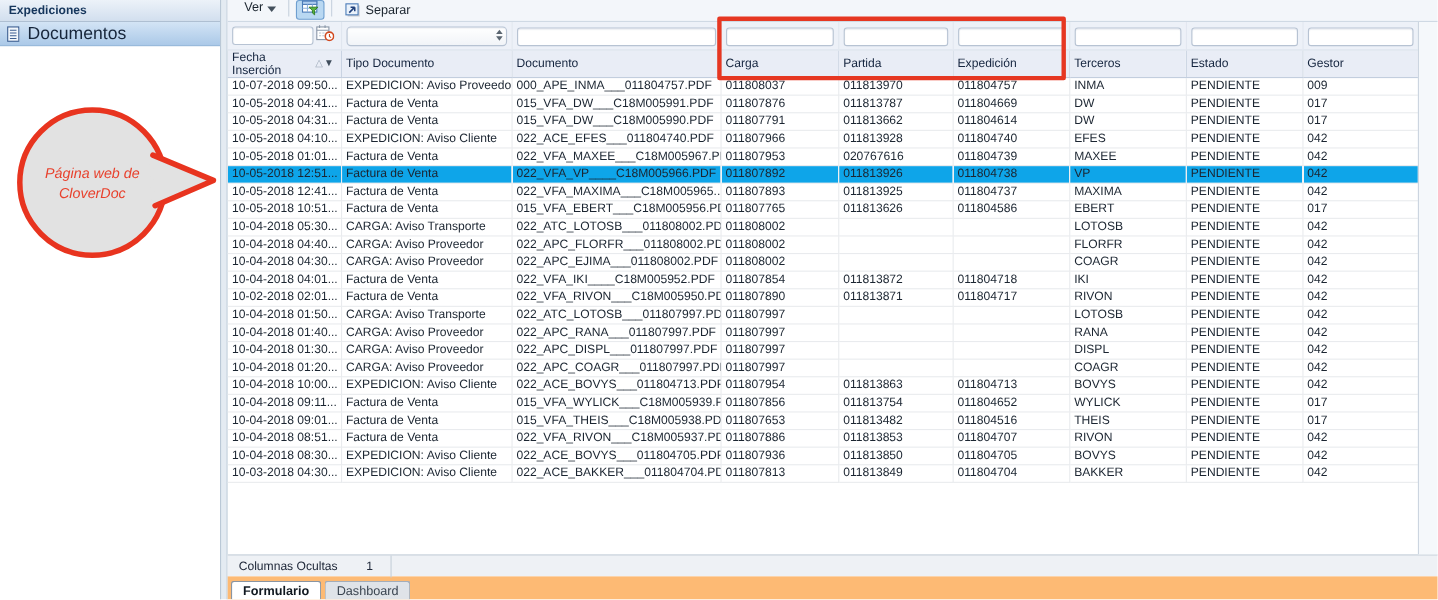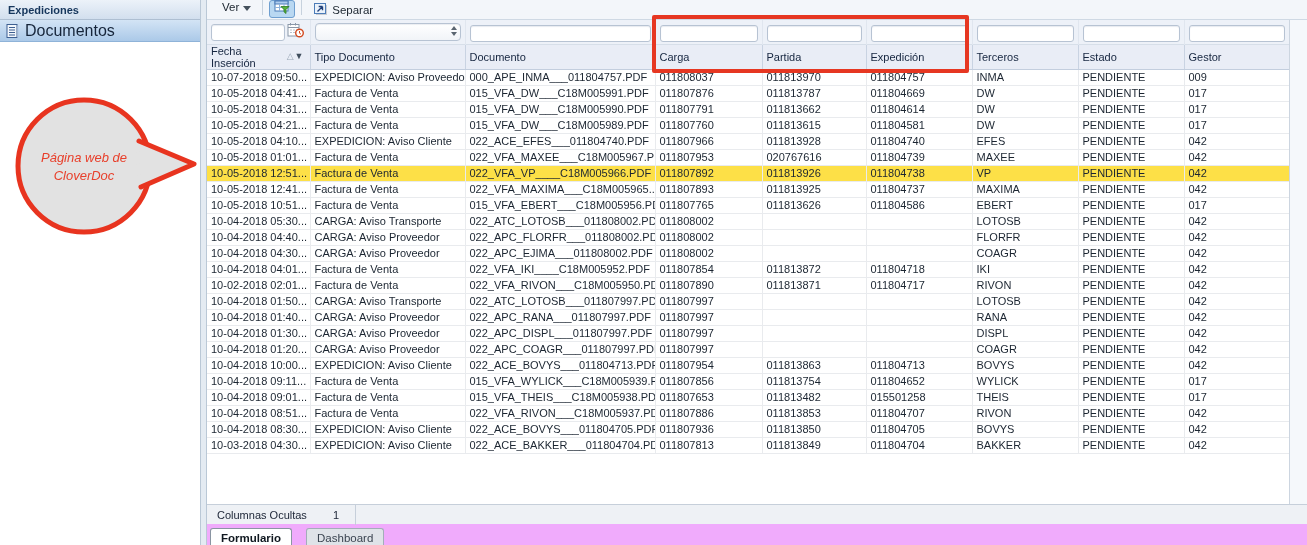--- a/index.html
+++ b/index.html
@@ -50,31 +50,31 @@
   tr.hrow th { background:#e9edf6; height:16px; border-right:1px solid #c9d3e2; border-top:1px solid #d7dfe9;
     border-bottom:1px solid #c3cede; font-size:11px; font-weight:normal; color:#15253f; text-align:left;
     padding:0 4px; vertical-align:middle; position:relative; }
   .hcell-fecha { padding-right:32px !important; line-height:12px; }
   .sort-icons { position:absolute; right:5px; top:5px; font-size:9px; letter-spacing:1px; }
   .sort-asc { color:#9aa7b6; }
   .sort-desc { color:#3f4d5c; }
 
   tbody td { height:16px; font-size:11px; color:#1b2531; border-right:1px solid #e9ebee; border-bottom:1px solid #e9ebee;
     padding:0 4px; white-space:nowrap; overflow:hidden; background:#fff; line-height:15px; }
-  tr.cream td { background:#fde047; }
+  tr.cream td { background:#0ea5e9; }
   tr.yellow td { background:#f9e6a4; }
 
   .gutter { position:absolute; left:1082px; top:0; width:18px; height:484px; background:#f5f8fb; border-left:1px solid #ccd5e0; }
 
   
   .status-bar { height:20px; background:#eef1f5; border-top:1px solid #c6cfda; display:flex; align-items:center;
     font-size:11px; color:#20293a; padding-left:10px; }
   .status-count { margin-left:26px; }
   .status-sep { width:1px; height:20px; background:#c6cfda; margin-left:16px; }
-  .tabs-row { height:21px; background:#f0abfc; padding:4px 0 0 3px; display:flex; gap:14px; }
+  .tabs-row { height:21px; background:#fdba74; padding:4px 0 0 3px; display:flex; gap:3px; }
   .tab { font-size:11.5px; padding:3px 10px 6px; border:1px solid #a3adb9; border-bottom:none;
     border-radius:3px 3px 0 0; background:#dfe3e8; color:#3a4450; cursor:default; }
   .tab.active { background:#fff; font-weight:bold; color:#101820; border-color:#8a95a2; }
 
   
   .red-rect { position:absolute; left:652px; top:15px; width:317px; height:58px; border:4px solid #e63722;
     border-radius:2px; z-index:5; pointer-events:none; }
 </style>
 </head>
 <body>
@@ -220,31 +220,20 @@
               <td>Factura de Venta</td>
               <td>015_VFA_DW___C18M005990.PDF</td>
               <td>011807791</td>
               <td>011813662</td>
               <td>011804614</td>
               <td>DW</td>
               <td>PENDIENTE</td>
               <td>017</td>
             </tr>
             <tr>
-              <td>10-05-2018 04:21...</td>
-              <td>Factura de Venta</td>
-              <td>015_VFA_DW___C18M005989.PDF</td>
-              <td>011807760</td>
-              <td>011813615</td>
-              <td>011804581</td>
-              <td>DW</td>
-              <td>PENDIENTE</td>
-              <td>017</td>
-            </tr>
-            <tr>
               <td>10-05-2018 04:10...</td>
               <td>EXPEDICION: Aviso Cliente</td>
               <td>022_ACE_EFES___011804740.PDF</td>
               <td>011807966</td>
               <td>011813928</td>
               <td>011804740</td>
               <td>EFES</td>
               <td>PENDIENTE</td>
               <td>042</td>
             </tr>
@@ -412,21 +401,21 @@
               <td>WYLICK</td>
               <td>PENDIENTE</td>
               <td>017</td>
             </tr>
             <tr>
               <td>10-04-2018 09:01...</td>
               <td>Factura de Venta</td>
               <td>015_VFA_THEIS___C18M005938.PDF</td>
               <td>011807653</td>
               <td>011813482</td>
-              <td>015501258</td>
+              <td>011804516</td>
               <td>THEIS</td>
               <td>PENDIENTE</td>
               <td>017</td>
             </tr>
             <tr>
               <td>10-04-2018 08:51...</td>
               <td>Factura de Venta</td>
               <td>022_VFA_RIVON___C18M005937.PDF</td>
               <td>011807886</td>
               <td>011813853</td>

